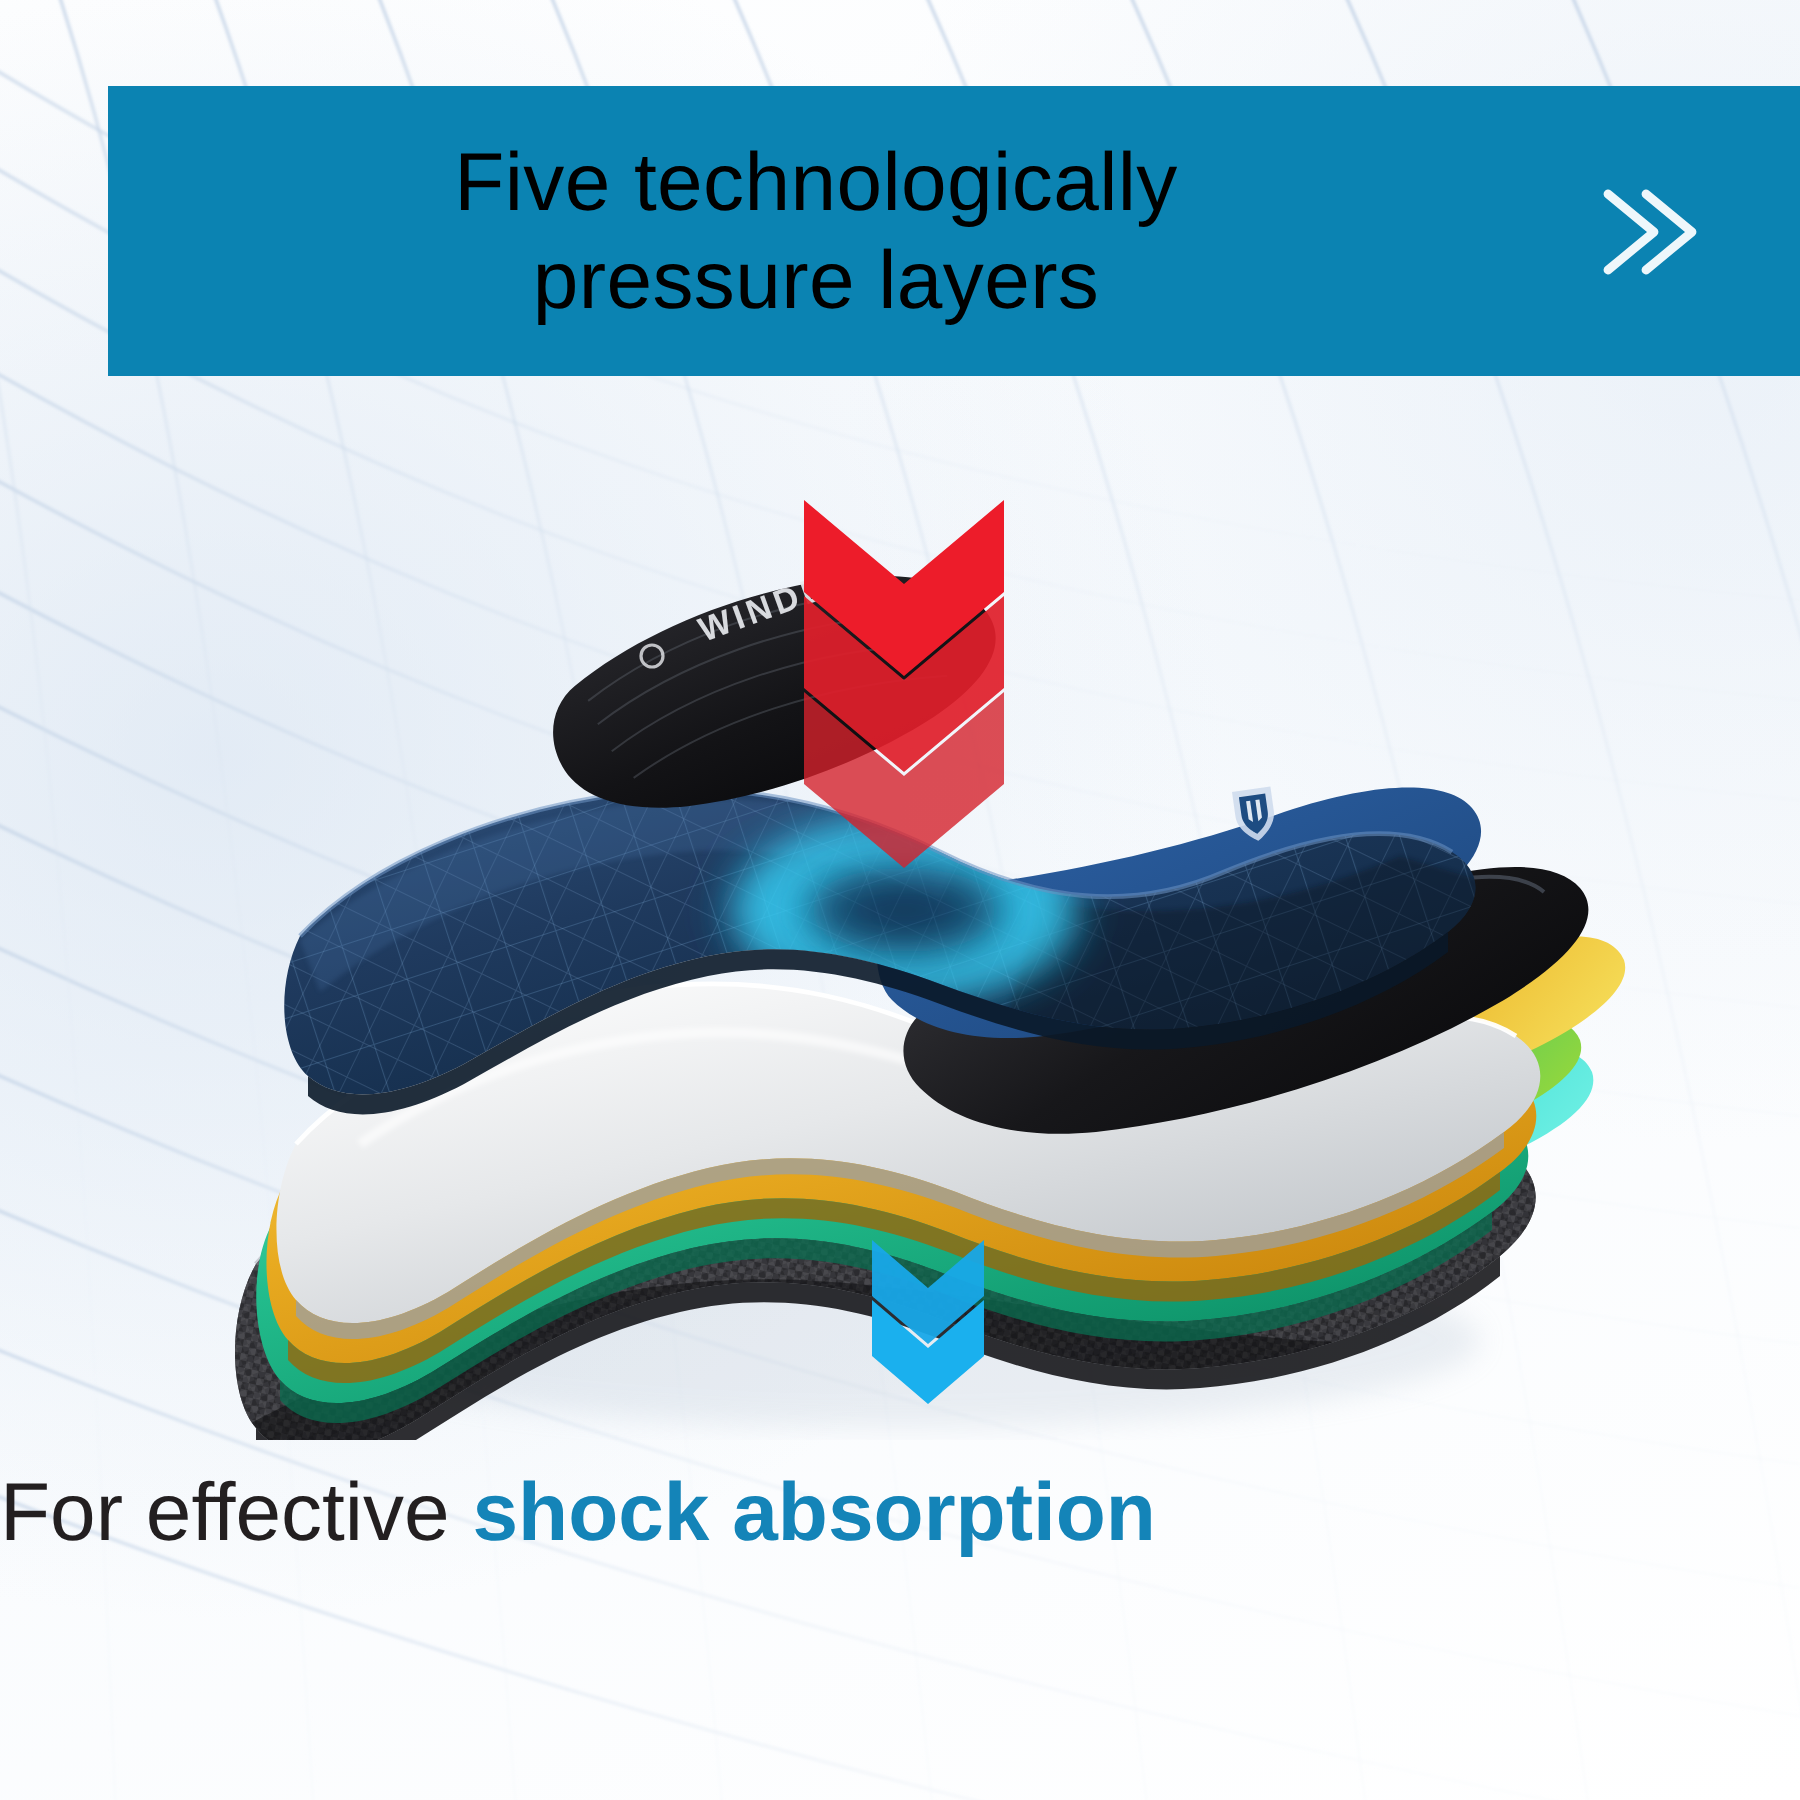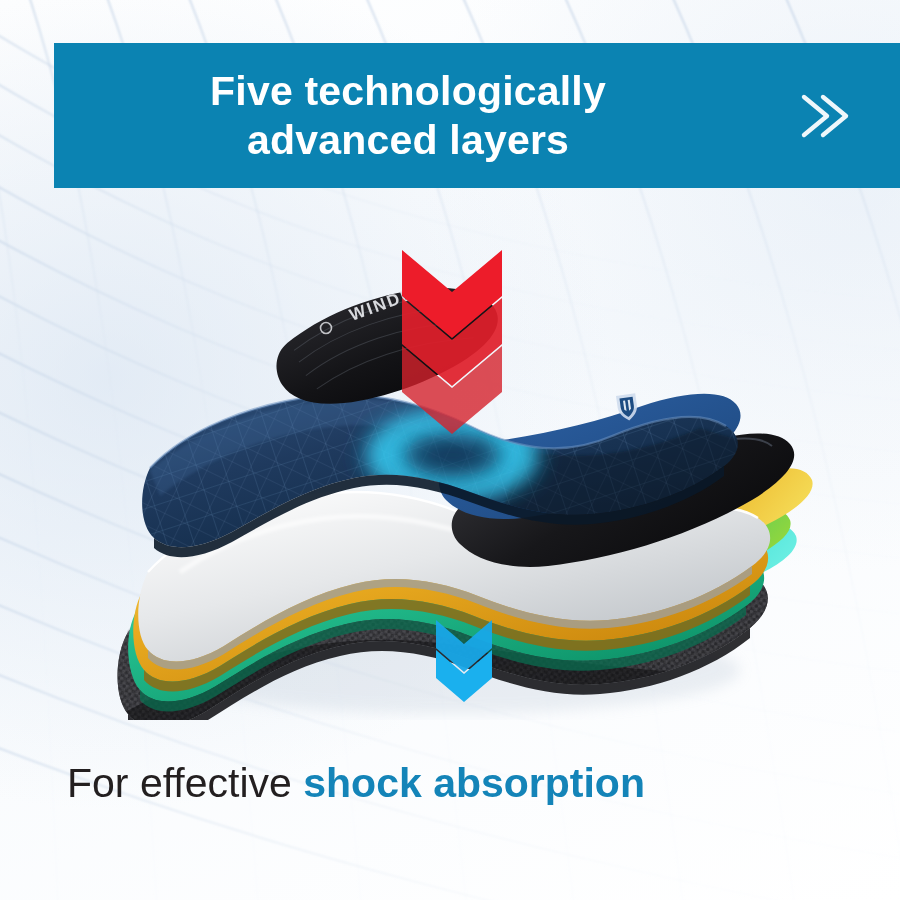--- a/index.html
+++ b/index.html
@@ -51,24 +51,24 @@
     background: #0b83b2;
     display: flex;
     align-items: center;
     justify-content: flex-start;
     box-sizing: border-box;
     padding-right: 0;
   }
   .banner-title {
     width: 700px;
     text-align: center;
-    color: #ffffff;
+    color: #000000;
     font-size: 41px;
     line-height: 1.18;
-    font-weight: 700;
+    font-weight: 400;
     letter-spacing: 0.2px;
     padding-left: 8px;
     box-sizing: border-box;
   }
   .banner-title .ln { display: block; }
   .banner-arrows {
     position: absolute;
     right: 52px;
     top: 50%;
     transform: translateY(-50%);
@@ -83,23 +83,22 @@
     top: 200px;
     width: 900px;
     height: 520px;
   }
   .artwork svg { display: block; }
 
   
   .caption {
     position: absolute;
     left: 0;
-    top: 758px;
+    top: 731px;
     width: 712px;
-    text-align: center;
     color: #231f20;
     font-size: 41px;
     line-height: 1.25;
     font-weight: 400;
   }
   .caption .line { display: block; }
   .caption .accent {
     color: #1484b8;
     font-weight: 700;
   }
@@ -151,21 +150,21 @@
       <path d="M538,-60  C 646,160 732,430 802,960"></path>
       <path d="M646,-60  C 752,160 842,430 916,960"></path>
       <path d="M760,-60  C 862,160 954,430 1032,960"></path>
       <path d="M880,-60  C 978,160 1070,430 1152,960"></path>
     </g>
   </svg>
 
   <div class="banner">
     <div class="banner-title">
       <span class="ln">Five technologically</span>
-      <span class="ln">advanced layers</span>
+      <span class="ln">pressure layers</span>
     </div>
     <svg class="banner-arrows" viewBox="0 0 62 62" width="62" height="62">
       <g fill="none" stroke="#eef7fb" stroke-width="4.4" stroke-linecap="round" stroke-linejoin="round">
         <polyline points="14,12 37,31 14,50"></polyline>
         <polyline points="33,12 56,31 33,50"></polyline>
       </g>
     </svg>
   </div>
 
   <div class="artwork">

